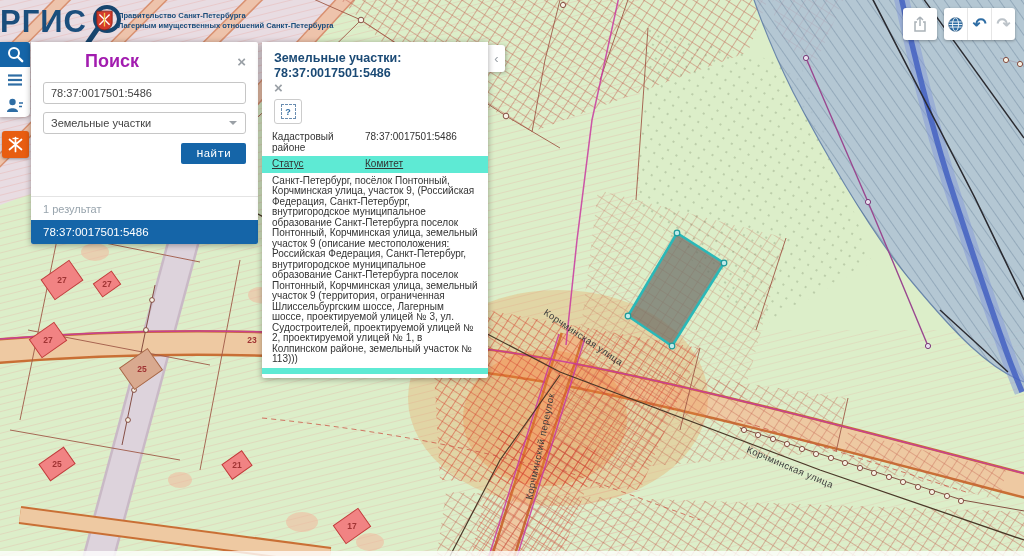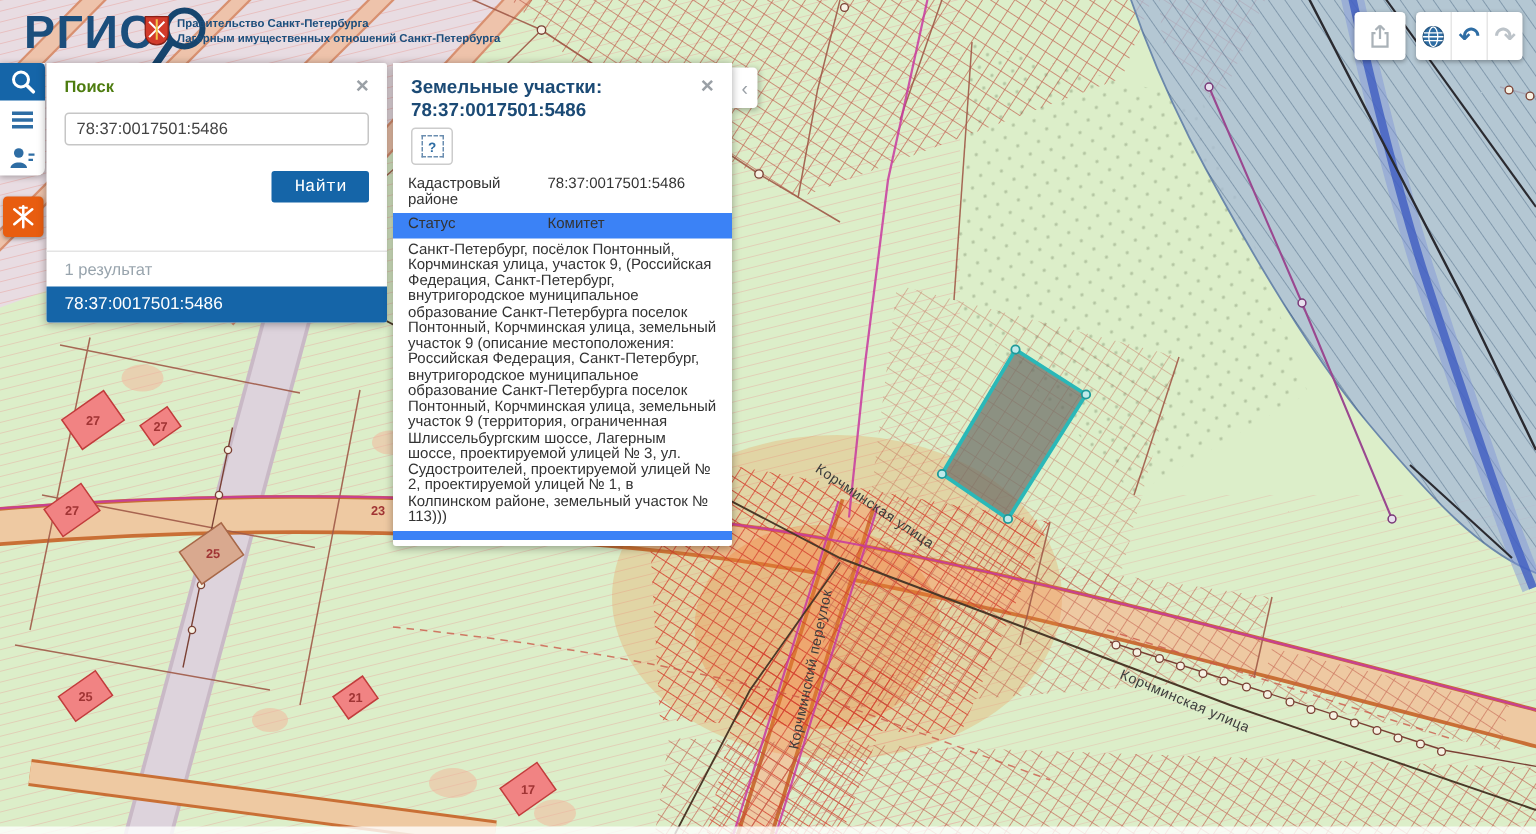--- a/index.html
+++ b/index.html
@@ -1,69 +1,69 @@
 <!DOCTYPE html>
 <html><head>
 <meta charset="utf-8">
 <style>
   html,body{margin:0;padding:0;background:#888;}
   .stage{position:relative;width:1024px;height:556px;overflow:hidden;
          font-family:"Liberation Sans","DejaVu Sans",sans-serif;background:#dceec9;}
   .stage svg.map{position:absolute;left:0;top:0;}
 
   
-  .brand{position:absolute;left:16px;top:2px;display:flex;align-items:flex-start;z-index:5;}
+  .brand{position:absolute;left:0;top:2px;display:flex;align-items:flex-start;z-index:5;}
   .brand-text{font-size:31px;font-weight:bold;color:#1b4e7c;letter-spacing:1px;line-height:40px;}
   .brand-glass{margin-left:-4px;margin-top:2px;}
   .gov{position:absolute;left:96px;top:9px;display:flex;align-items:flex-start;z-index:5;}
   .gov-emblem{margin-right:5px;margin-top:1px;}
   .gov-lines{font-size:7.6px;font-weight:bold;color:#1b4e7c;line-height:9.5px;padding-top:2px;}
 
   
   .sidecol{position:absolute;left:0;top:42px;width:30px;background:#fff;border-radius:0 0 5px 0;
            box-shadow:0 1px 4px rgba(0,0,0,.3);z-index:6;}
   .tile{width:30px;height:25px;display:flex;align-items:center;justify-content:center;cursor:pointer;}
   .tile.active{background:#1565a8;border-radius:0 3px 0 0;}
   .tile-orange{position:absolute;left:2px;top:131px;width:27px;height:27px;background:#e85d10;
            border-radius:3px;display:flex;align-items:center;justify-content:center;
            box-shadow:0 1px 3px rgba(0,0,0,.35);z-index:6;cursor:pointer;}
 
   
   .spanel{position:absolute;left:31px;top:42px;width:227px;background:#fff;z-index:7;
           box-shadow:0 1px 6px rgba(0,0,0,.35);border-radius:0 2px 2px 2px;}
   .sp-head{display:flex;justify-content:space-between;align-items:center;padding:9px 12px 6px;}
-  .sp-title{font-size:11px;font-weight:bold;color:#4d7c0f;}
+  .sp-title{font-size:18px;font-weight:bold;color:#a21caf;margin-left:42px;}
   .xbtn{color:#9aa0a6;font-size:15px;line-height:14px;cursor:pointer;font-weight:bold;}
   .sp-body{padding:4px 12px 8px;}
   .sp-input{display:block;width:100%;box-sizing:border-box;height:22px;border:1px solid #c6c6c6;
             border-radius:3px;font-size:11px;color:#444;padding:2px 7px;outline:none;
             font-family:"Liberation Sans",sans-serif;margin-bottom:8px;}
   .sp-select{position:relative;height:20px;border:1px solid #c6c6c6;border-radius:3px;
              font-size:11px;color:#444;line-height:20px;padding:0 7px;cursor:pointer;}
   .sp-select .chev{position:absolute;right:8px;top:8px;width:0;height:0;border-left:4px solid transparent;
              border-right:4px solid transparent;border-top:4px solid #9aa0a6;}
   .sp-actions{display:flex;justify-content:flex-end;padding:9px 0 4px;}
   .btn-find{background:#1565a8;color:#fff;border:none;border-radius:2px;font-size:11.5px;
             padding:4px 15px;cursor:pointer;font-family:Liberation Mono, monospace;}
   .sp-rescount{border-top:1px solid #e4e4e4;padding:6px 12px 5px;font-size:11px;color:#98a4ad;margin-top:20px;}
   .sp-result{background:#1565a8;color:#fff;font-size:11.5px;padding:6px 12px;cursor:pointer;
              border-radius:0 0 2px 2px;}
 
   
   .dpanel{position:absolute;left:262px;top:42px;width:226px;background:#fff;z-index:7;
           box-shadow:0 1px 6px rgba(0,0,0,.35);border-radius:0 0 2px 2px;}
-  .dp-head{display:flex;justify-content:space-between;align-items:flex-start;padding:9px 12px 2px;}
+  .dp-head{display:flex;justify-content:space-between;align-items:flex-start;padding:9px 12px 2px;flex-direction:column;}
   .dp-title{font-size:12.5px;font-weight:bold;color:#1b4a75;line-height:15px;}
   .dp-help{margin:2px 0 5px 12px;width:26px;height:23px;border:1px solid #ccc;border-radius:3px;
            background:#fff;display:flex;align-items:center;justify-content:center;cursor:pointer;}
   .dp-help .qbox{width:13px;height:13px;border:1px dashed #6a8db0;color:#2e6da4;font-size:9px;
            font-weight:bold;display:flex;align-items:center;justify-content:center;}
   .dp-fields{font-size:10px;line-height:1.05;color:#333;padding-bottom:4px;}
   .frow{display:flex;padding:3px 10px;}
-  .frow.alt{background:#3b82f6;}
+  .frow.alt{background:#5eead4;text-decoration:underline;}
   .flabel{flex:none;width:86px;padding-right:7px;}
   .fvalue{flex:1;min-width:0;}
   .collapse-tab{position:absolute;left:488px;top:45px;width:17px;height:27px;background:#fff;
           border-radius:0 3px 3px 0;box-shadow:1px 1px 4px rgba(0,0,0,.3);z-index:6;
           display:flex;align-items:center;justify-content:center;color:#9aa0a6;font-size:13px;
           cursor:pointer;}
 
   
   .tr-export{position:absolute;left:903px;top:8px;width:34px;height:32px;background:#fff;
           border-radius:3px;box-shadow:0 1px 3px rgba(0,0,0,.3);display:flex;align-items:center;
@@ -328,20 +328,24 @@
     </svg>
   </div>
 
   <div class="spanel">
     <div class="sp-head">
       <span class="sp-title">Поиск</span>
       <span class="xbtn">×</span>
     </div>
     <div class="sp-body">
       <input class="sp-input" type="text" value="78:37:0017501:5486" style="">
+      <div class="sp-select">
+        <span>Земельные участки</span>
+        <span class="chev"></span>
+      </div>
       <div class="sp-actions">
         <button class="btn-find">Найти</button>
       </div>
     </div>
     <div class="sp-rescount">1 результат</div>
     <div class="sp-result">78:37:0017501:5486</div>
   </div>
 
   <div class="dpanel">
     <div class="dp-head">

